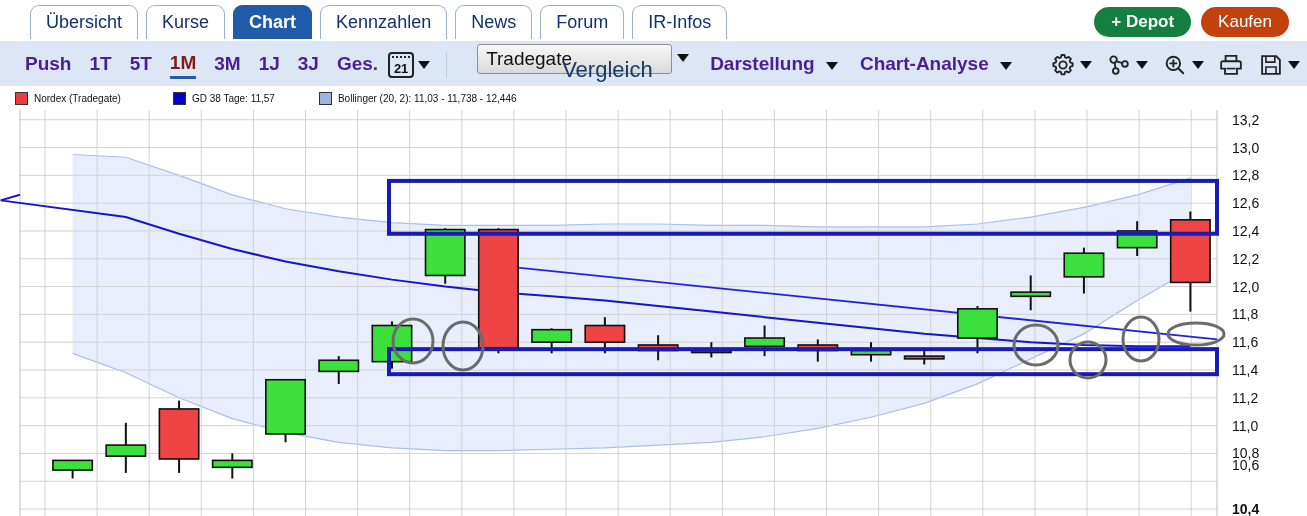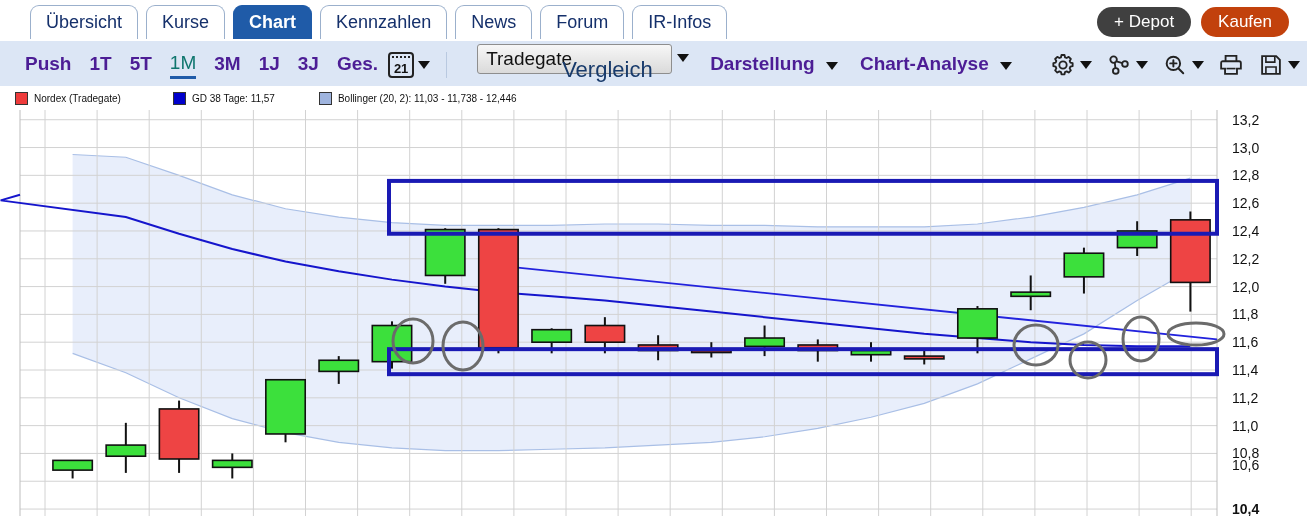--- a/index.html
+++ b/index.html
@@ -27,35 +27,35 @@
     font-size:18px;white-space:nowrap;cursor:pointer;
   }
   .tab.active{
     background:#1f5ba8;color:#ffffff;border-color:#1f5ba8;font-weight:bold;
   }
   .topbtns{position:absolute;right:18px;top:7px;display:flex;gap:10px;}
   .pill{
     height:30px;line-height:30px;padding:0 17px;border-radius:16px;
     color:#fff;font-size:17px;white-space:nowrap;cursor:pointer;border:none;
   }
-  .pill.depot{background:#404040;}
+  .pill.depot{background:#15803d;font-weight:bold;}
   .pill.kaufen{background:#c2410c;}
 
   
   .toolbar{
     position:absolute;left:0;top:44px;width:1307px;height:42px;
     background:#dce6f5;
     display:flex;align-items:center;
   }
   .tb-item{
     font-size:19px;color:#4c1d95;margin-left:18px;white-space:nowrap;cursor:pointer;
     position:relative;padding-bottom:2px;font-weight:bold;
   }
   .tb-item.first{margin-left:25px;}
-  .tb-item.sel{color:#0f766e;font-weight:normal;border-bottom:3px solid #1f5ba8;}
+  .tb-item.sel{color:#7f1d1d;font-weight:bold;border-bottom:3px solid #1f5ba8;}
   .tb-sep{width:1px;height:26px;background:#b9c9e0;margin-left:16px;}
 
   .cal{
     margin-left:10px;display:flex;align-items:center;gap:4px;cursor:pointer;
   }
   .calbox{
     width:26px;height:26px;border:2px solid #222;border-radius:4px;position:relative;
     font-size:13px;font-weight:bold;text-align:center;line-height:30px;color:#111;
     box-sizing:border-box;
   }

